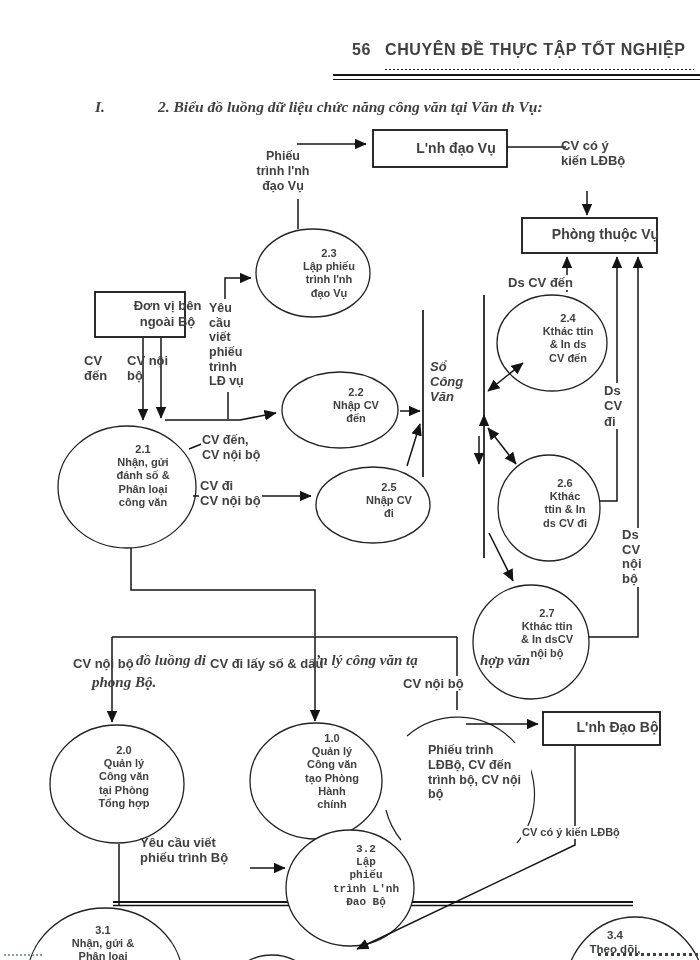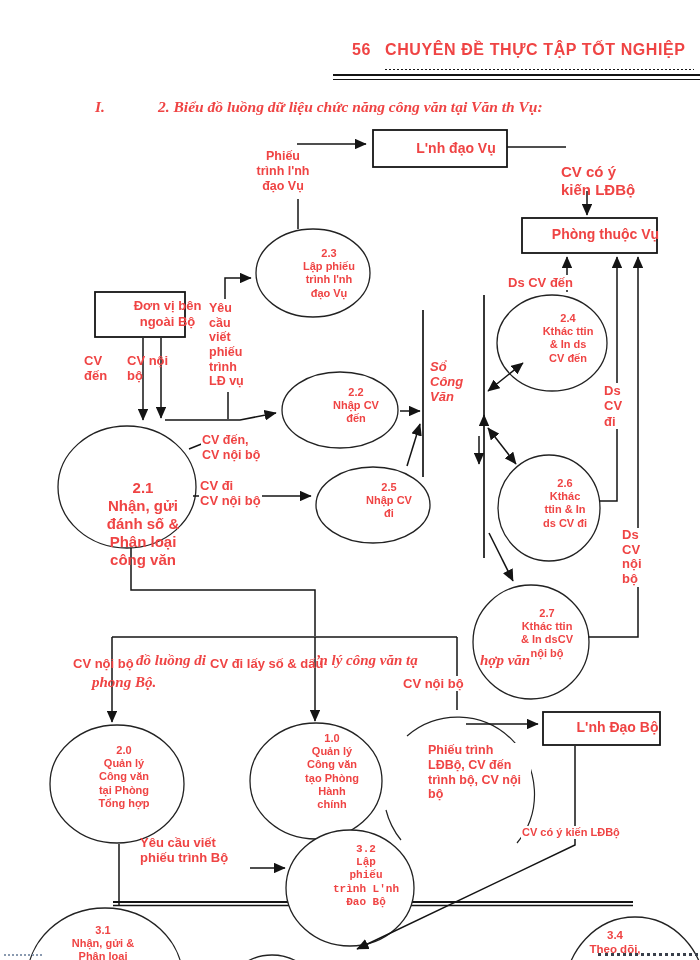--- a/index.html
+++ b/index.html
@@ -1,19 +1,19 @@
 <!DOCTYPE html>
 <html><head>
 <meta charset="utf-8">
 <style>
   html,body{margin:0;padding:0;background:#e8e8e8;}
   #page{position:relative;width:700px;height:960px;background:#ffffff;overflow:hidden;
         font-family:"Liberation Sans",sans-serif;color:#141414;}
   #diagram-svg{position:absolute;left:0;top:0;z-index:1;}
-  .lbl{position:absolute;z-index:2;white-space:pre-line;color:#ef4444;}
+  .lbl{position:absolute;z-index:2;white-space:pre-line;color:#404040;}
   .dl{font-weight:bold;font-size:12.5px;line-height:1.18;}
   .nl{font-weight:bold;font-size:11px;line-height:1.2;text-align:center;padding-left:16px;}
   .wbg{background:#ffffff;padding:0 1px;}
   .serif-it{font-family:"Liberation Serif",serif;font-weight:bold;font-style:italic;}
   .hdr{font-weight:bold;font-size:16px;letter-spacing:0.6px;white-space:nowrap;}
   .noise{position:absolute;z-index:3;}
 </style>
 </head>
 <body>
 
@@ -122,21 +122,21 @@
   <div class="lbl nl" style="left:256px;top:247px;width:114px;">2.3
 Lập phiếu
 trình l'nh
 đạo Vụ</div>
   <div class="lbl nl" style="left:282px;top:386px;width:116px;">2.2
 Nhập CV
 đến</div>
   <div class="lbl nl" style="left:315px;top:481px;width:116px;">2.5
 Nhập CV
 đi</div>
-  <div class="lbl nl" style="left:67px;top:443px;width:120px;font-size:15px;margin-top:36px;">2.1
+  <div class="lbl nl" style="left:67px;top:443px;width:120px;font-size:11px;">2.1
 Nhận, gửi
 đánh số &amp;
 Phân loại
 công văn</div>
   <div class="lbl nl" style="left:497px;top:312px;width:110px;">2.4
 Kthác ttin
 &amp; In ds
 CV đến</div>
   <div class="lbl nl" style="left:498px;top:477px;width:102px;">2.6
 Kthác
@@ -169,21 +169,21 @@
 Theo dõi,</div>
   <div class="lbl nl" style="left:430px;top:778px;width:60px;font-size:14px;text-align:left;">tại Vụ</div>
 
   <div class="lbl dl" style="left:430px;top:360px;font-size:13px;line-height:1.15;font-style:italic;">Sổ
 Công
 Văn</div>
 
   <div class="lbl dl" style="left:250px;top:149px;width:66px;text-align:center;">Phiếu
 trình l'nh
 đạo Vụ</div>
-  <div class="lbl dl" style="left:561px;top:163px;font-size:15px;">CV có ý
+  <div class="lbl dl" style="left:561px;top:138px;font-size:13px;">CV có ý
 kiến LĐBộ</div>
   <div class="lbl dl" style="left:209px;top:301px;font-size:12.5px;line-height:1.17;">Yêu
 cầu
 viết
 phiếu
 trình
 LĐ vụ</div>
   <div class="lbl dl" style="left:84px;top:353px;font-size:13px;">CV
 đến</div>
   <div class="lbl dl" style="left:127px;top:353px;font-size:13px;">CV nội

